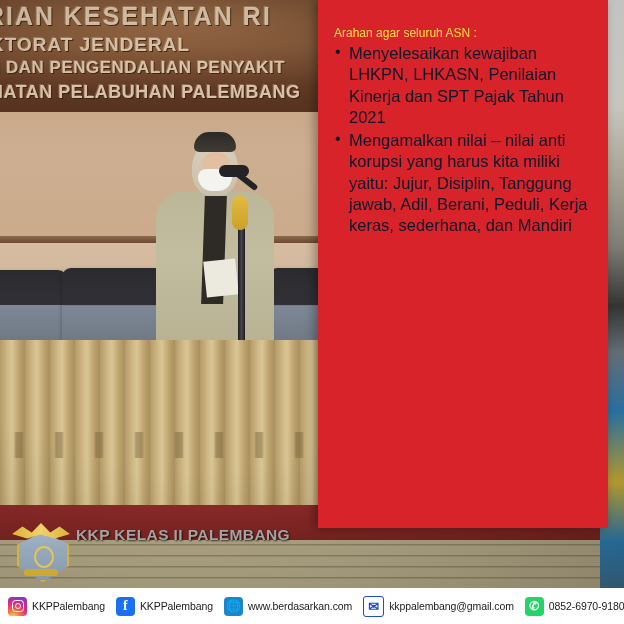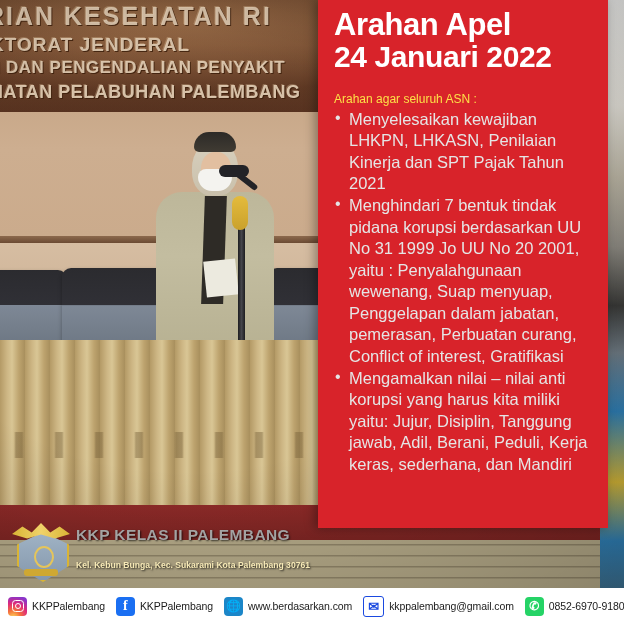--- a/index.html
+++ b/index.html
@@ -228,21 +228,21 @@
     line-height: 1.24;
     margin: 18px 0 2px 0;
   }
   ul.points {
     list-style: none;
     margin: 2px 0 0 0;
     padding: 0;
   }
   ul.points li {
     position: relative;
-    color: #e5e5e5;
+    color: #0f172a;
     font-size: 16.5px;
     line-height: 1.30;
     padding-left: 15px;
     margin-bottom: 1px;
   }
   ul.points li::before {
     content: "•";
     position: absolute;
     left: 1px; top: -1px;
     font-size: 16px;
@@ -383,47 +383,41 @@
     <div class="skirt"></div>
     <div class="skirt-fringe"></div>
     <div class="floor"></div>
     <div class="stone"></div>
 
     <div class="right-sliver"></div>
     <div class="vignette"></div>
   </div>
 
   <div class="red-panel">
-    <h1 class="headline">
-      <span>Arahan Apel</span>
-      <span class="l2">24 Januari 2022</span>
-    </h1>
 
 
     <p class="subhead">Arahan agar seluruh ASN :</p>
 
     <ul class="points">
       <li>Menyelesaikan kewajiban  LHKPN, LHKASN, Penilaian Kinerja dan SPT Pajak Tahun 2021</li>
-      <li>Menghindari 7 bentuk tindak pidana korupsi berdasarkan UU No 31 1999 Jo UU No 20 2001, yaitu : Penyalahgunaan wewenang, Suap menyuap, Penggelapan dalam jabatan, pemerasan, Perbuatan curang, Conflict of interest, Gratifikasi</li>
       <li>Mengamalkan nilai – nilai anti korupsi yang harus kita miliki yaitu: Jujur, Disiplin, Tanggung jawab, Adil, Berani, Peduli, Kerja keras, sederhana, dan Mandiri</li>
     </ul>
   </div>
 
   <div class="brandbar">
     <div class="logo">
       <div class="shield"></div>
       <div class="wings"></div>
       <div class="emblem"></div>
       <div class="ribbon"></div>
     </div>
     <div class="brandtext">
       <p class="brand-title">KKP KELAS II PALEMBANG</p>
       <p class="brand-addr">
         <br>
-        <span>Kel. Kebun Bunga, Kec. Sukarami Kota Palembang 30761</span>
       </p>
     </div>
   </div>
 
   <div class="contactbar">
 
     <div class="contact-item">
       <span class="ic instagram">
         <span class="ring">
             <span class="dot"></span>

